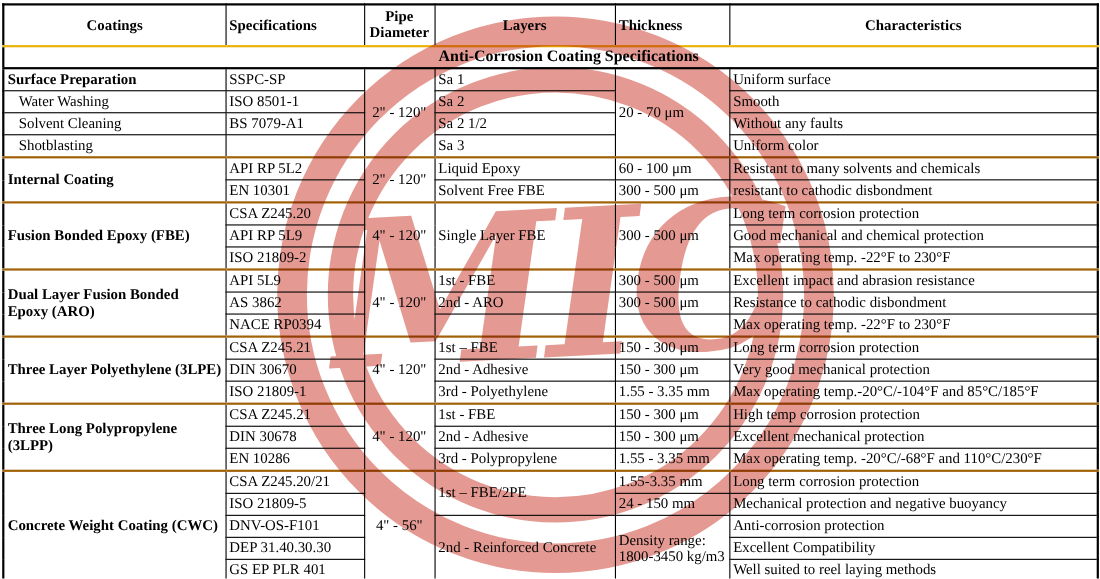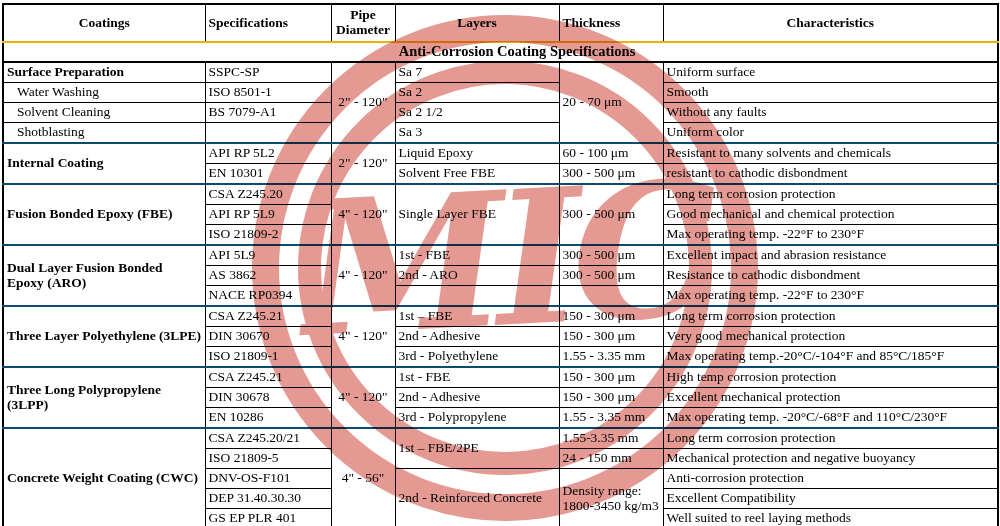--- a/index.html
+++ b/index.html
@@ -37,21 +37,21 @@
     border-bottom:2px solid #000;
     padding-left:36px;
   }
   thead th {
     font-weight:bold;
     height:36px;
     border-bottom:2px solid #eab308;
     text-align:left;
   }
   thead th.center { text-align:center; }
-  tr.sec td { border-top:2px solid #0c4a6e;margin-top:29px; }
+  tr.sec td { border-top:2px solid #a16207;margin-top:29px; }
   td.bold { font-weight:bold; }
   td.center { text-align:center; }
   td.indent { padding-left:13px; }
 
   
   #watermark {
     position:absolute; left:250px; top:13px;
     width:510px; height:510px;
     z-index:5;
     pointer-events:none;
@@ -111,21 +111,21 @@
     <th>Thickness</th>
     <th class="center">Characteristics</th>
   </tr>
   </thead>
   <tbody>
 
   <tr class="sec">
     <td class="bold">Surface Preparation</td>
     <td>SSPC-SP</td>
     <td class="center" rowspan="4">2" - 120"</td>
-    <td>Sa 7</td>
+    <td>Sa 1</td>
     <td rowspan="4">20 - 70 μm</td>
     <td>Uniform surface</td>
   </tr>
   <tr>
     <td class="indent">Water Washing</td>
     <td>ISO 8501-1</td>
     <td>Sa 2</td>
     <td>Smooth</td>
   </tr>
   <tr>

